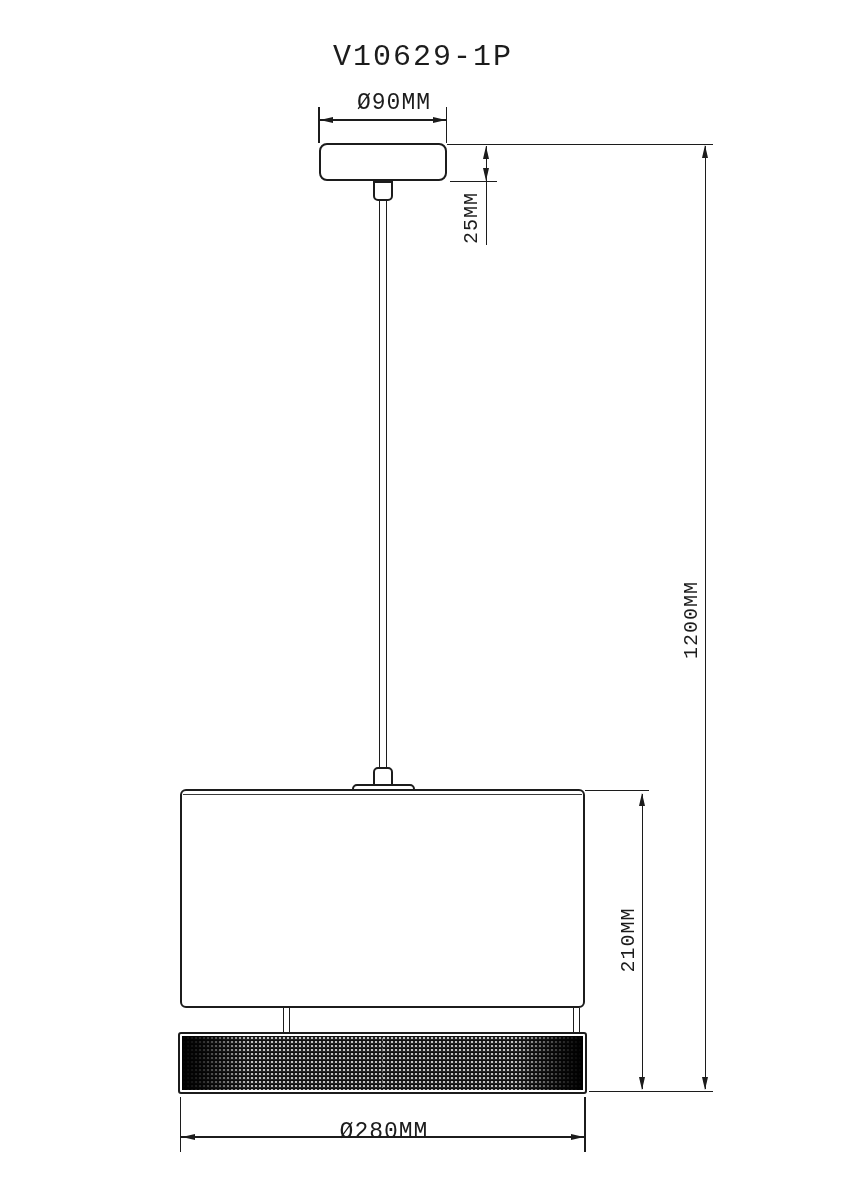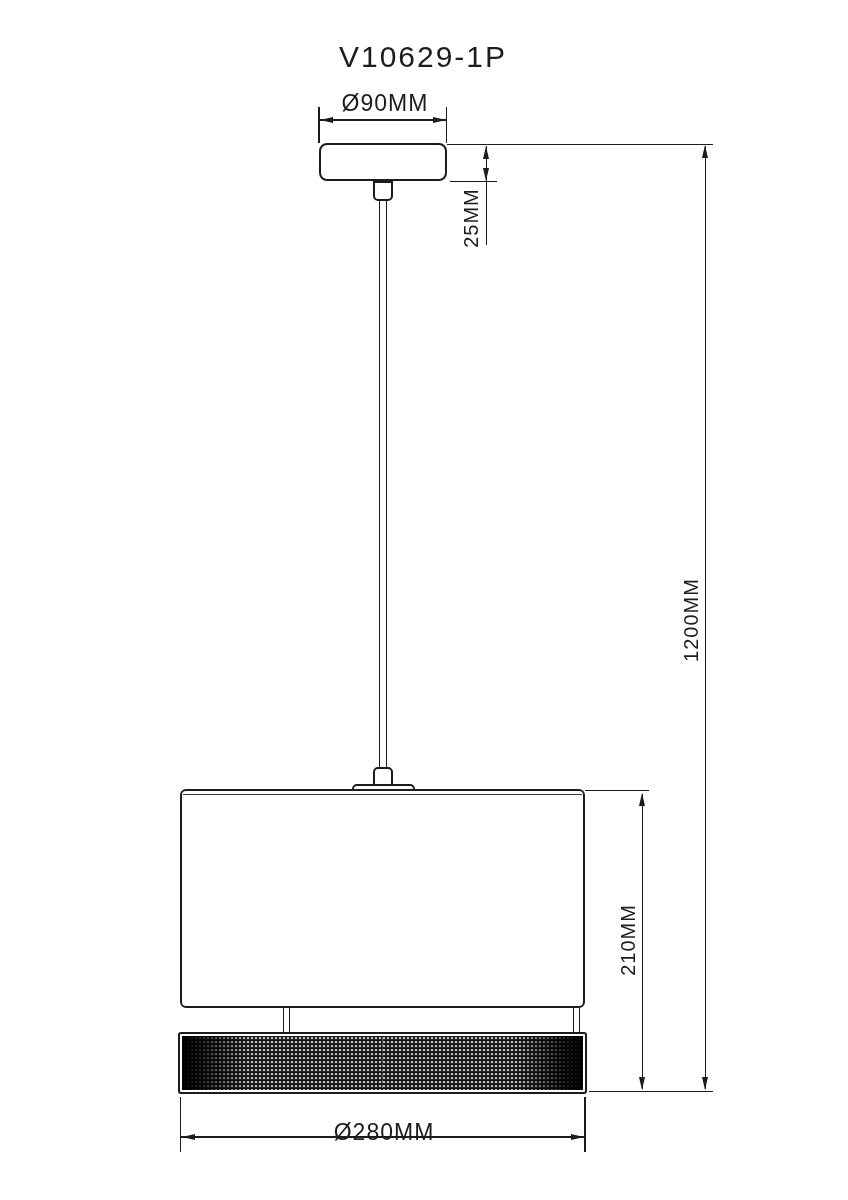--- a/index.html
+++ b/index.html
@@ -1,18 +1,18 @@
 <!DOCTYPE html>
 <html><head>
 <meta charset="utf-8">
 <style>
   html,body{margin:0;padding:0;background:#fff;}
   #canvas{
     position:relative;width:848px;height:1200px;background:#fff;overflow:hidden;
-    font-family:Liberation Sans, sans-serif;color:#1c1c1c;
+    font-family:Liberation Mono, monospace;color:#1c1c1c;
   }
   .hline,.vline{position:absolute;background:#1c1c1c;}
   .hline{height:1.5px;}
   .vline{width:1.5px;}
   .arrow{position:absolute;width:0;height:0;}
   .a-left{border-top:3.5px solid transparent;border-bottom:3.5px solid transparent;border-right:13px solid #1c1c1c;}
   .a-right{border-top:3.5px solid transparent;border-bottom:3.5px solid transparent;border-left:13px solid #1c1c1c;}
   .a-up{border-left:3.5px solid transparent;border-right:3.5px solid transparent;border-bottom:13px solid #1c1c1c;}
   .a-down{border-left:3.5px solid transparent;border-right:3.5px solid transparent;border-top:13px solid #1c1c1c;}
   .label{position:absolute;transform:translate(-50%,-50%);white-space:nowrap;letter-spacing:1px;}
@@ -48,21 +48,21 @@
 <div id="canvas">
 
   <div class="label t-title" style="left:423px;top:57px;">V10629-1P</div>
 
   <div>
     <div class="vline" style="left:318px;top:107px;height:36px;"></div>
     <div class="vline" style="left:445.5px;top:107px;height:36px;"></div>
     <div class="hline" style="left:319.5px;top:119.25px;width:127px;"></div>
     <div class="arrow a-left" style="left:320px;top:116.5px;"></div>
     <div class="arrow a-right" style="left:433px;top:116.5px;"></div>
-    <div class="label t-big" style="left:385px;top:103px;">Ø90MM</div>
+    <div class="label t-big" style="left:394px;top:103px;">Ø90MM</div>
   </div>
 
   <div class="outline canopy"></div>
   <div class="outline fitting"></div>
 
   <div class="cable"></div>
 
   <div>
     <div class="hline" style="left:450px;top:180.5px;width:47px;"></div>
     <div class="vline" style="left:485.5px;top:146px;height:99px;"></div>

